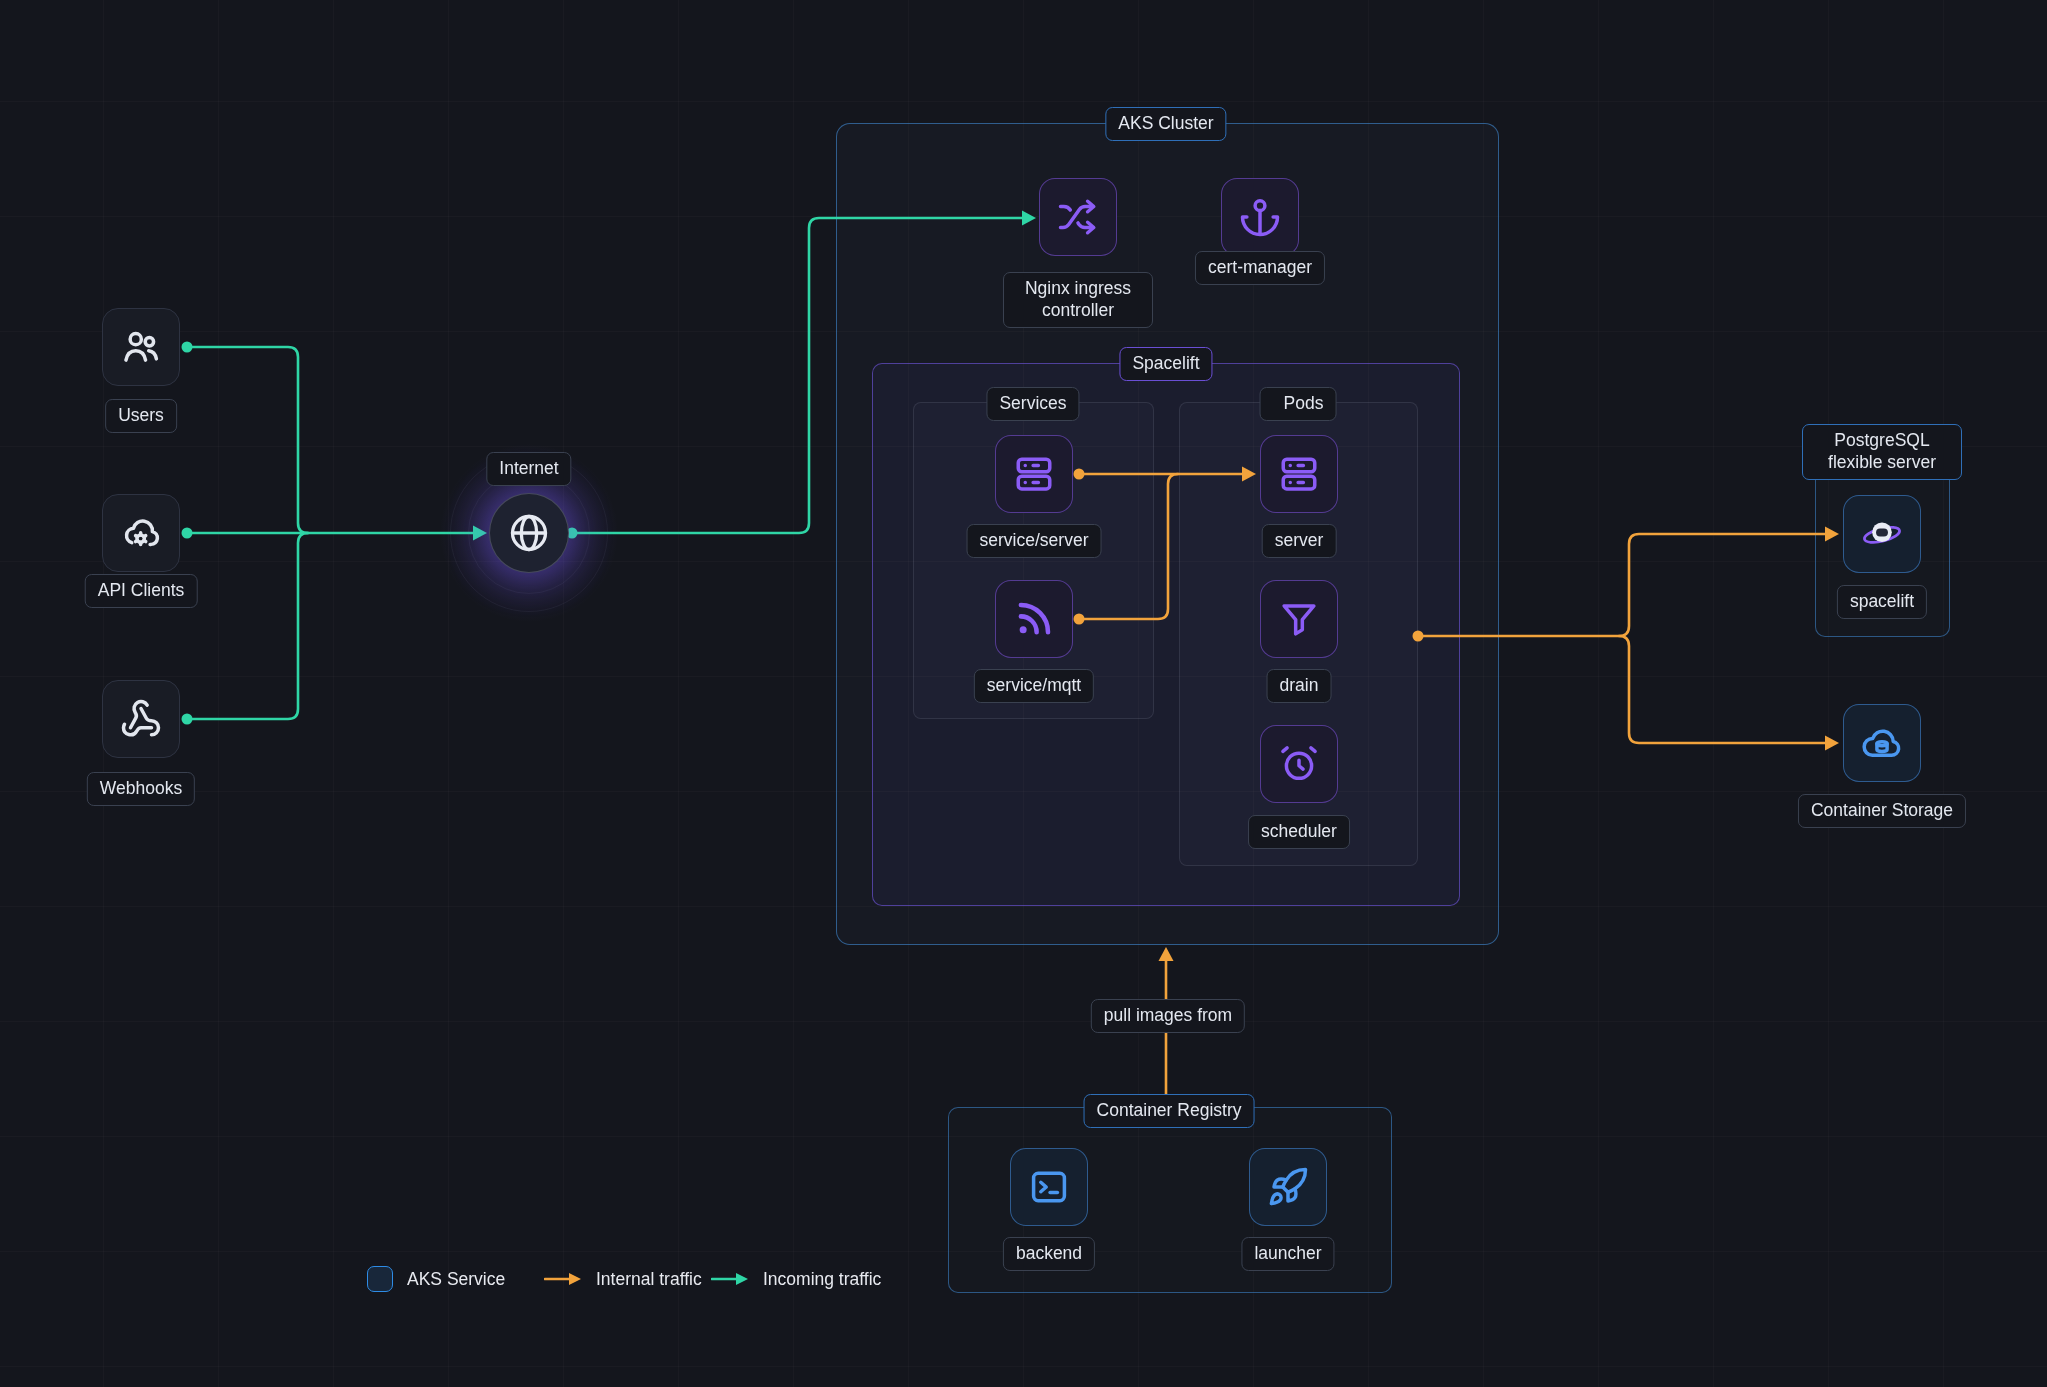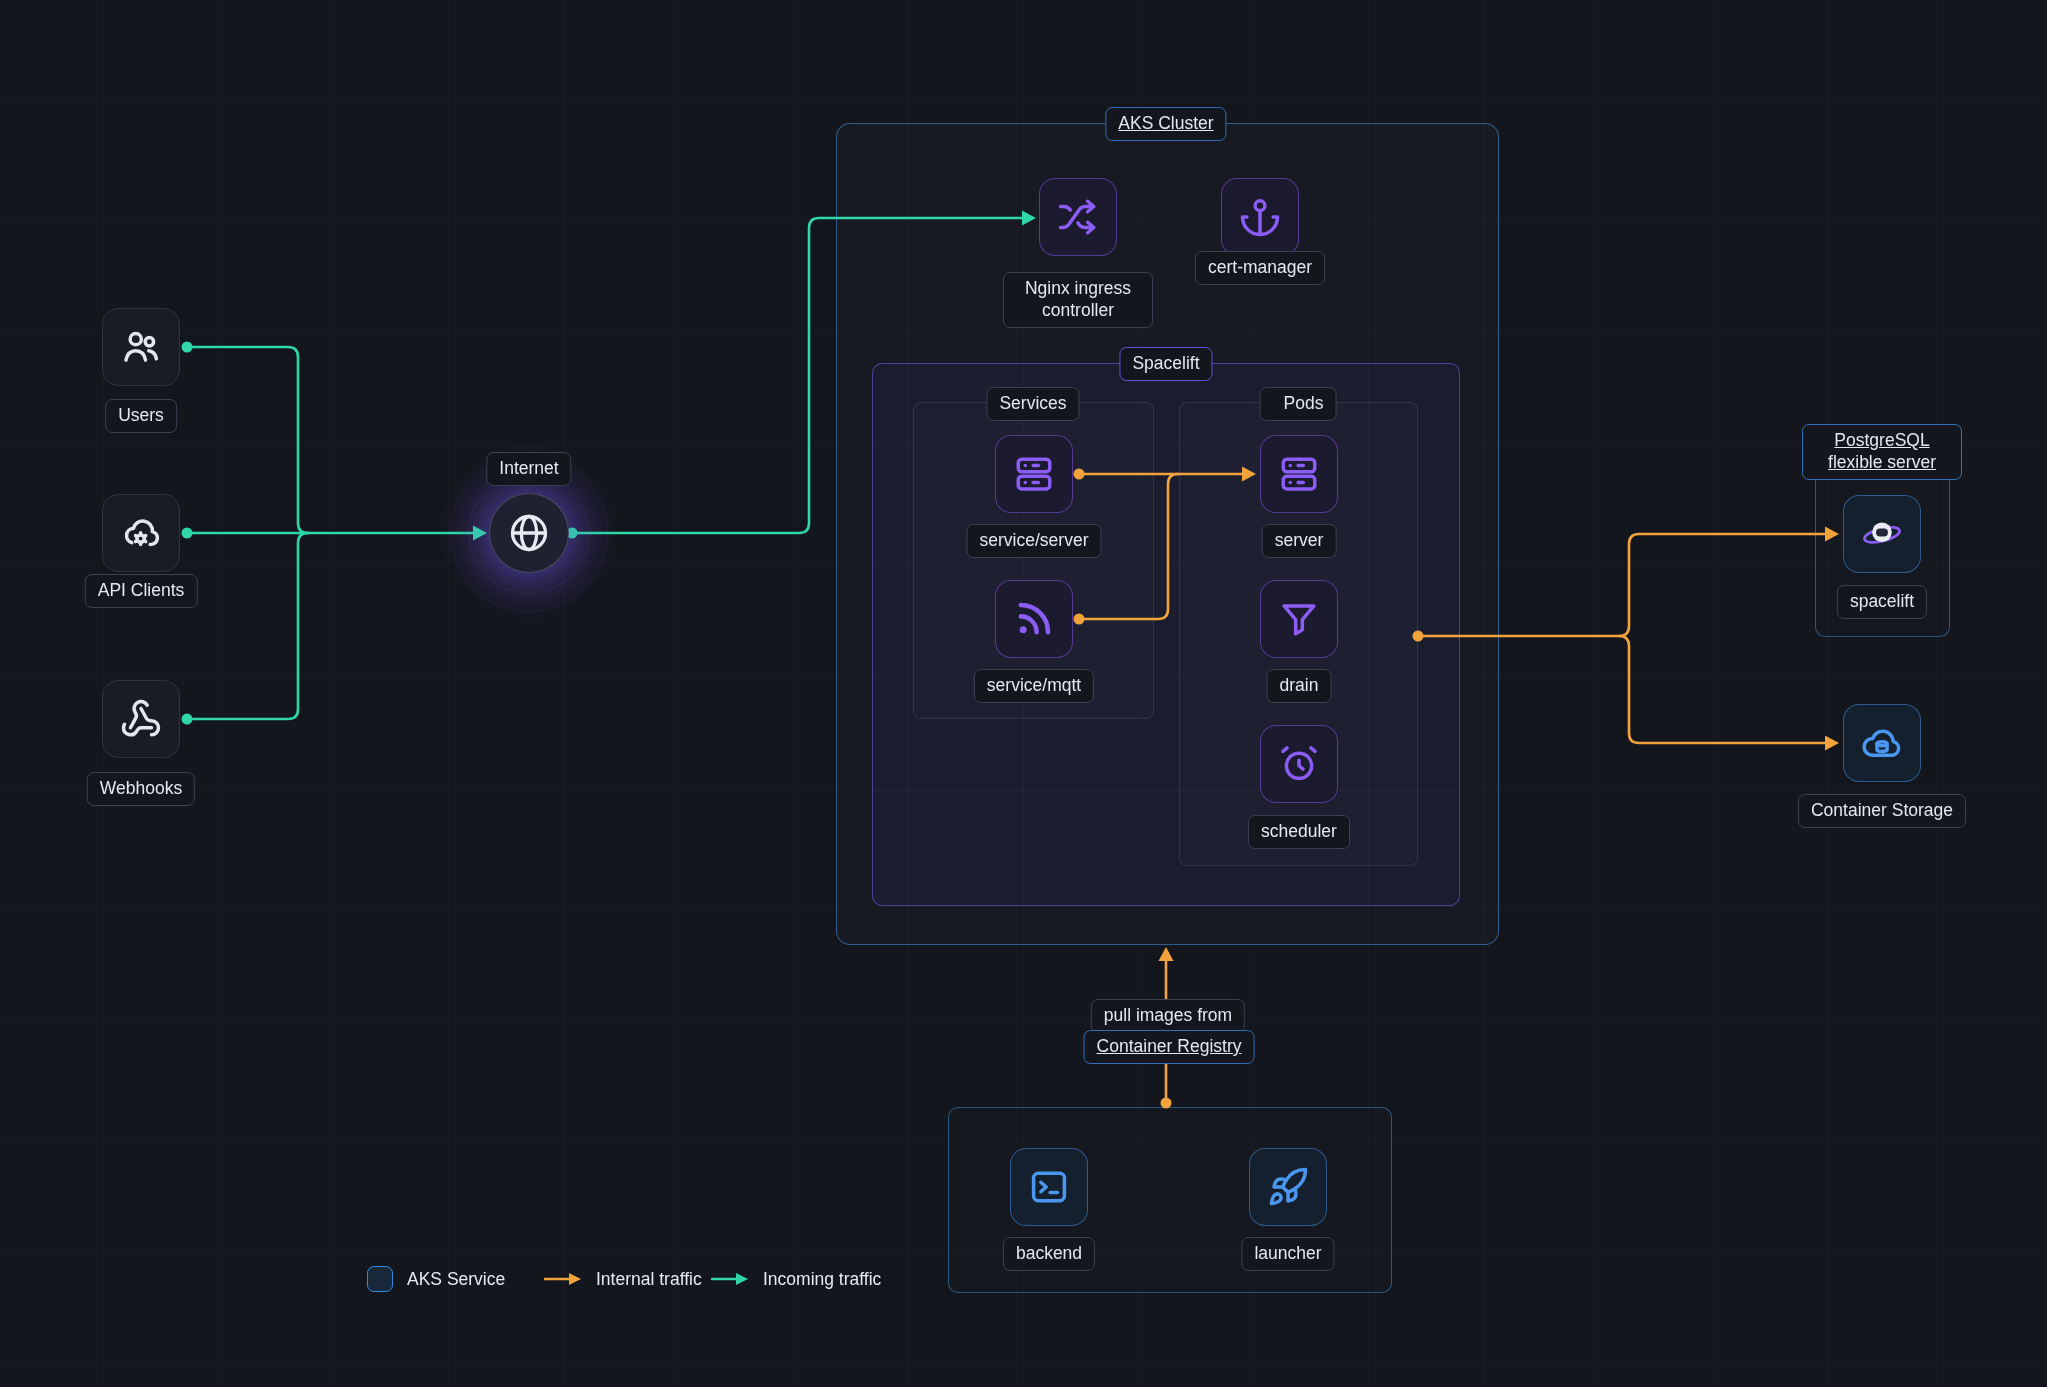--- a/index.html
+++ b/index.html
@@ -40,21 +40,21 @@
   .node.neutral { color: #e2e6ee; }
   .node svg { width: 42px; height: 42px; fill: none; stroke: currentColor; stroke-width: 2; stroke-linecap: round; stroke-linejoin: round; }
 
   .pill {
     position: absolute; transform: translateX(-50%);
     background: #14161d; border: 1px solid #3a4150; border-radius: 7px;
     padding: 5px 12px; font-size: 17.5px; line-height: 1.25; text-align: center;
     color: #e4e8f0; white-space: nowrap; z-index: 4;
   }
   .pill.wrap { white-space: normal; }
-  .pill.blueb   { border-color: #2f6fb8; text-decoration: underline; }
+  .pill.blueb   { border-color: #2f6fb8; }
   .pill.purpleb { border-color: #6a4fd4; }
 
   
   .inet-glow {
     position: absolute; left: 439px; top: 443px; width: 180px; height: 180px; border-radius: 50%;
     background: radial-gradient(circle, rgba(114,86,240,0.45) 0%, rgba(114,86,240,0.12) 45%, transparent 70%);
     z-index: 2;
   }
   .inet-ring { position: absolute; border-radius: 50%; border: 1px solid rgba(170,175,210,0.07); z-index: 2; }
   .inet-ring.r1 { left: 468px; top: 472px; width: 122px; height: 122px; }
@@ -241,21 +241,21 @@
   <div class="node blue" style="left:1843px; top:704px;">
     <svg viewBox="0 0 24 24">
       <path d="M6.5 19h11a4 4 0 0 0 .9-7.9A6 6 0 0 0 6.7 9.4 4.4 4.4 0 0 0 6.5 19Z"></path>
       <ellipse cx="12" cy="12.4" rx="2.9" ry="1.15"></ellipse>
       <path d="M9.1 12.4v3.3c0 .65 1.3 1.15 2.9 1.15s2.9-.5 2.9-1.15v-3.3"></path>
     </svg>
   </div>
   <div class="pill" style="left:1882px; top:794px;">Container Storage</div>
 
   <div class="pill" style="left:1168px; top:999px;">pull images from</div>
-  <div class="pill blueb" style="left:1169px; top:1030px;">Container Registry</div>
+  <div class="pill blueb" style="left:1169px; top:1094px;">Container Registry</div>
 
   <div class="node blue" style="left:1010px; top:1148px;">
     <svg viewBox="0 0 24 24">
       <rect x="3.2" y="4.2" width="17.6" height="15.6" rx="2.6"></rect>
       <path d="m7.3 9.3 3.1 2.7-3.1 2.7"></path>
         <path d="M12.6 15.2h4.2"></path>
     </svg>
   </div>
   <div class="pill" style="left:1049px; top:1237px;">backend</div>
 

